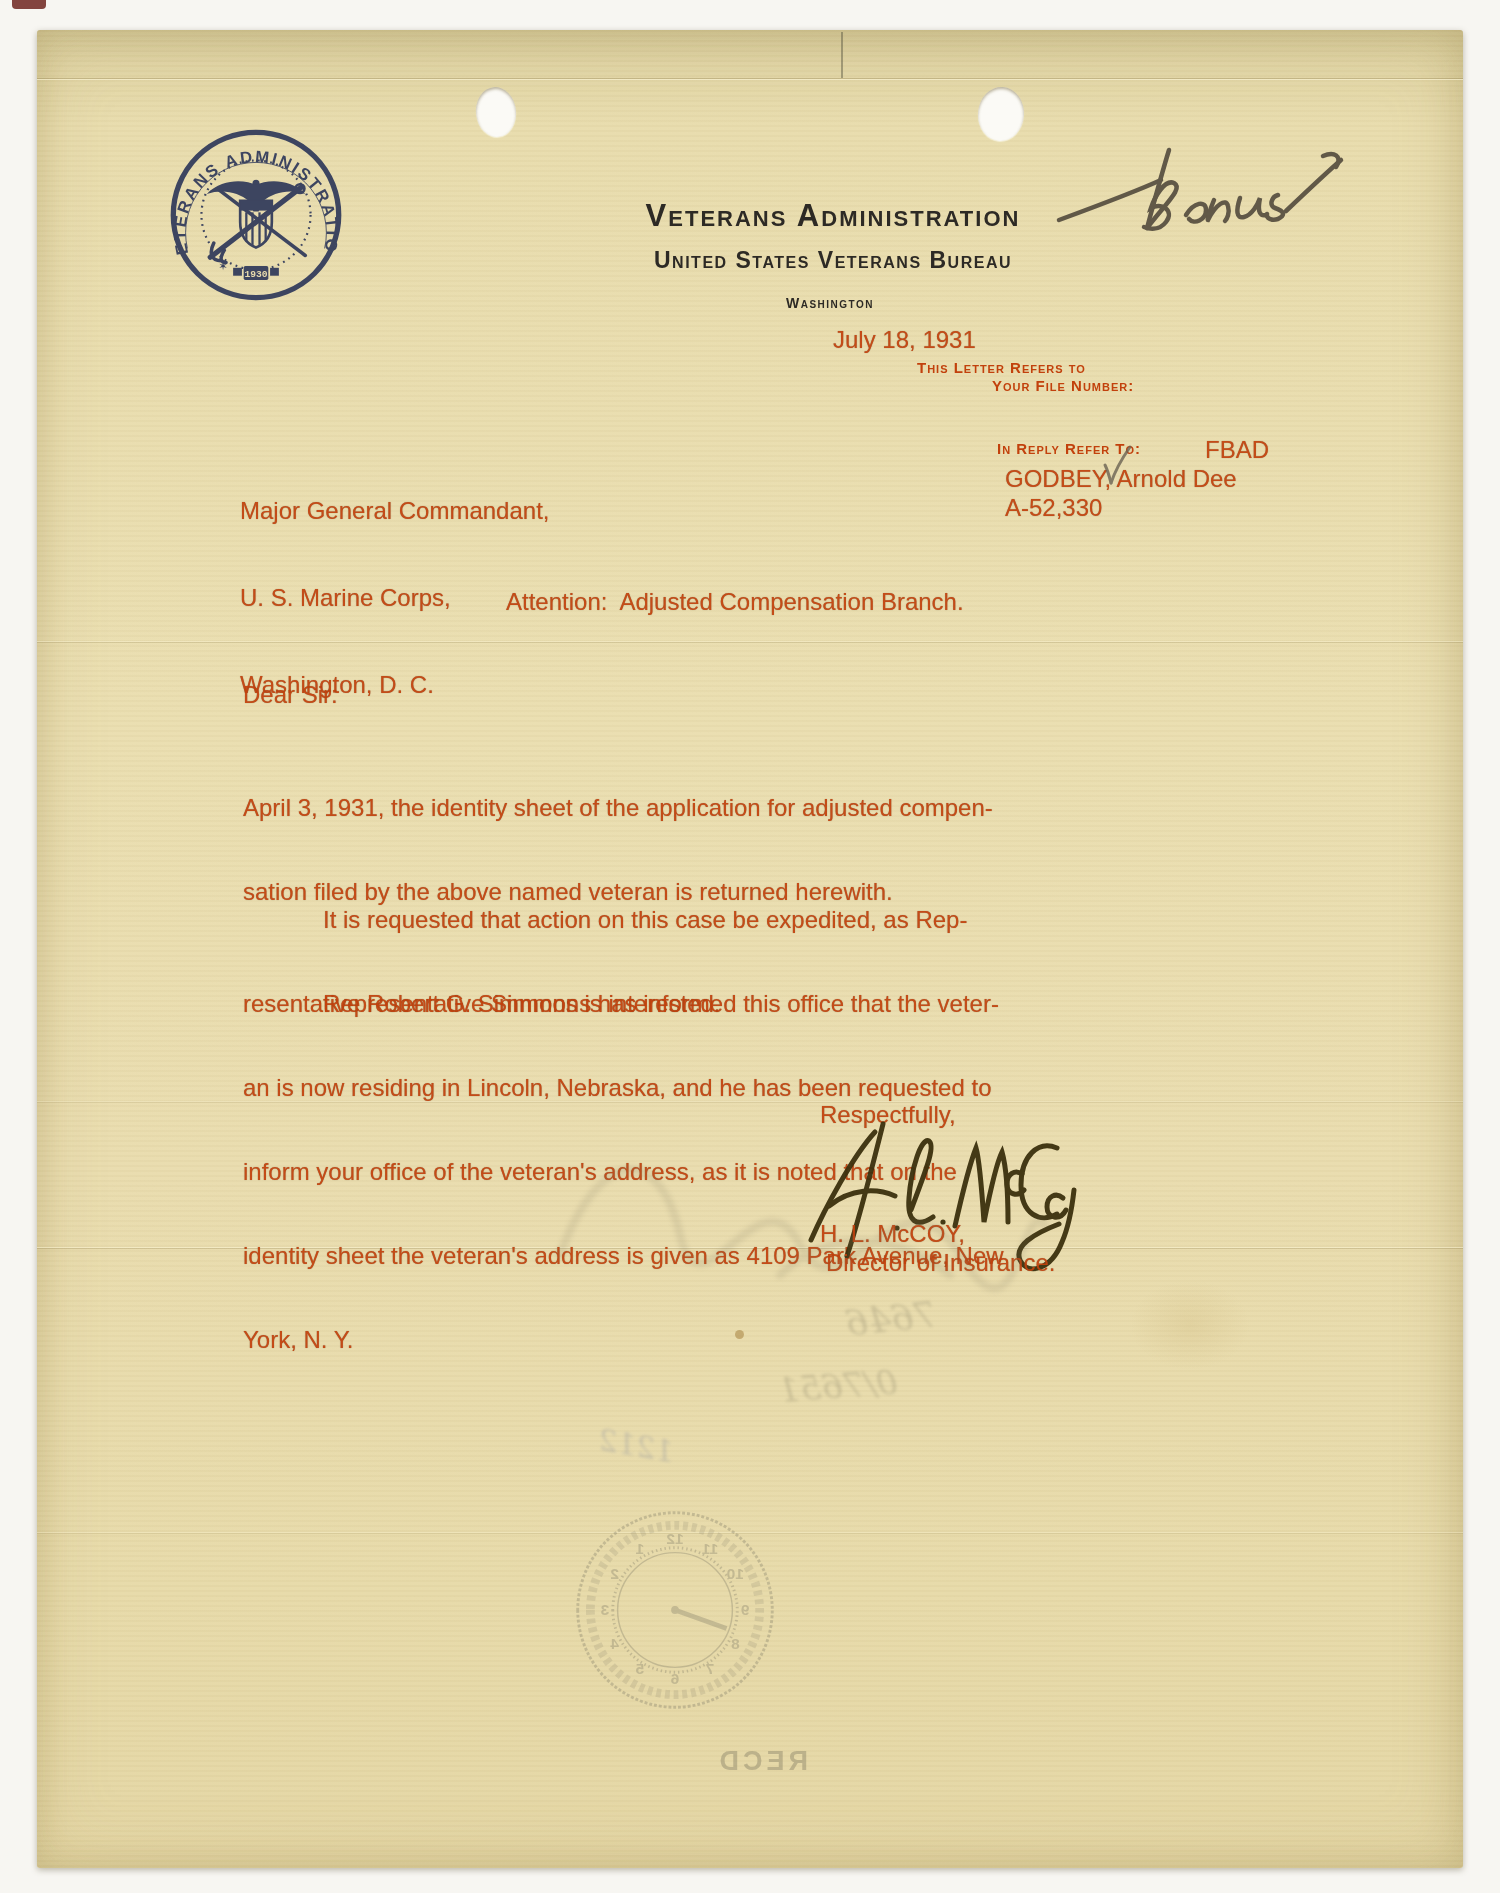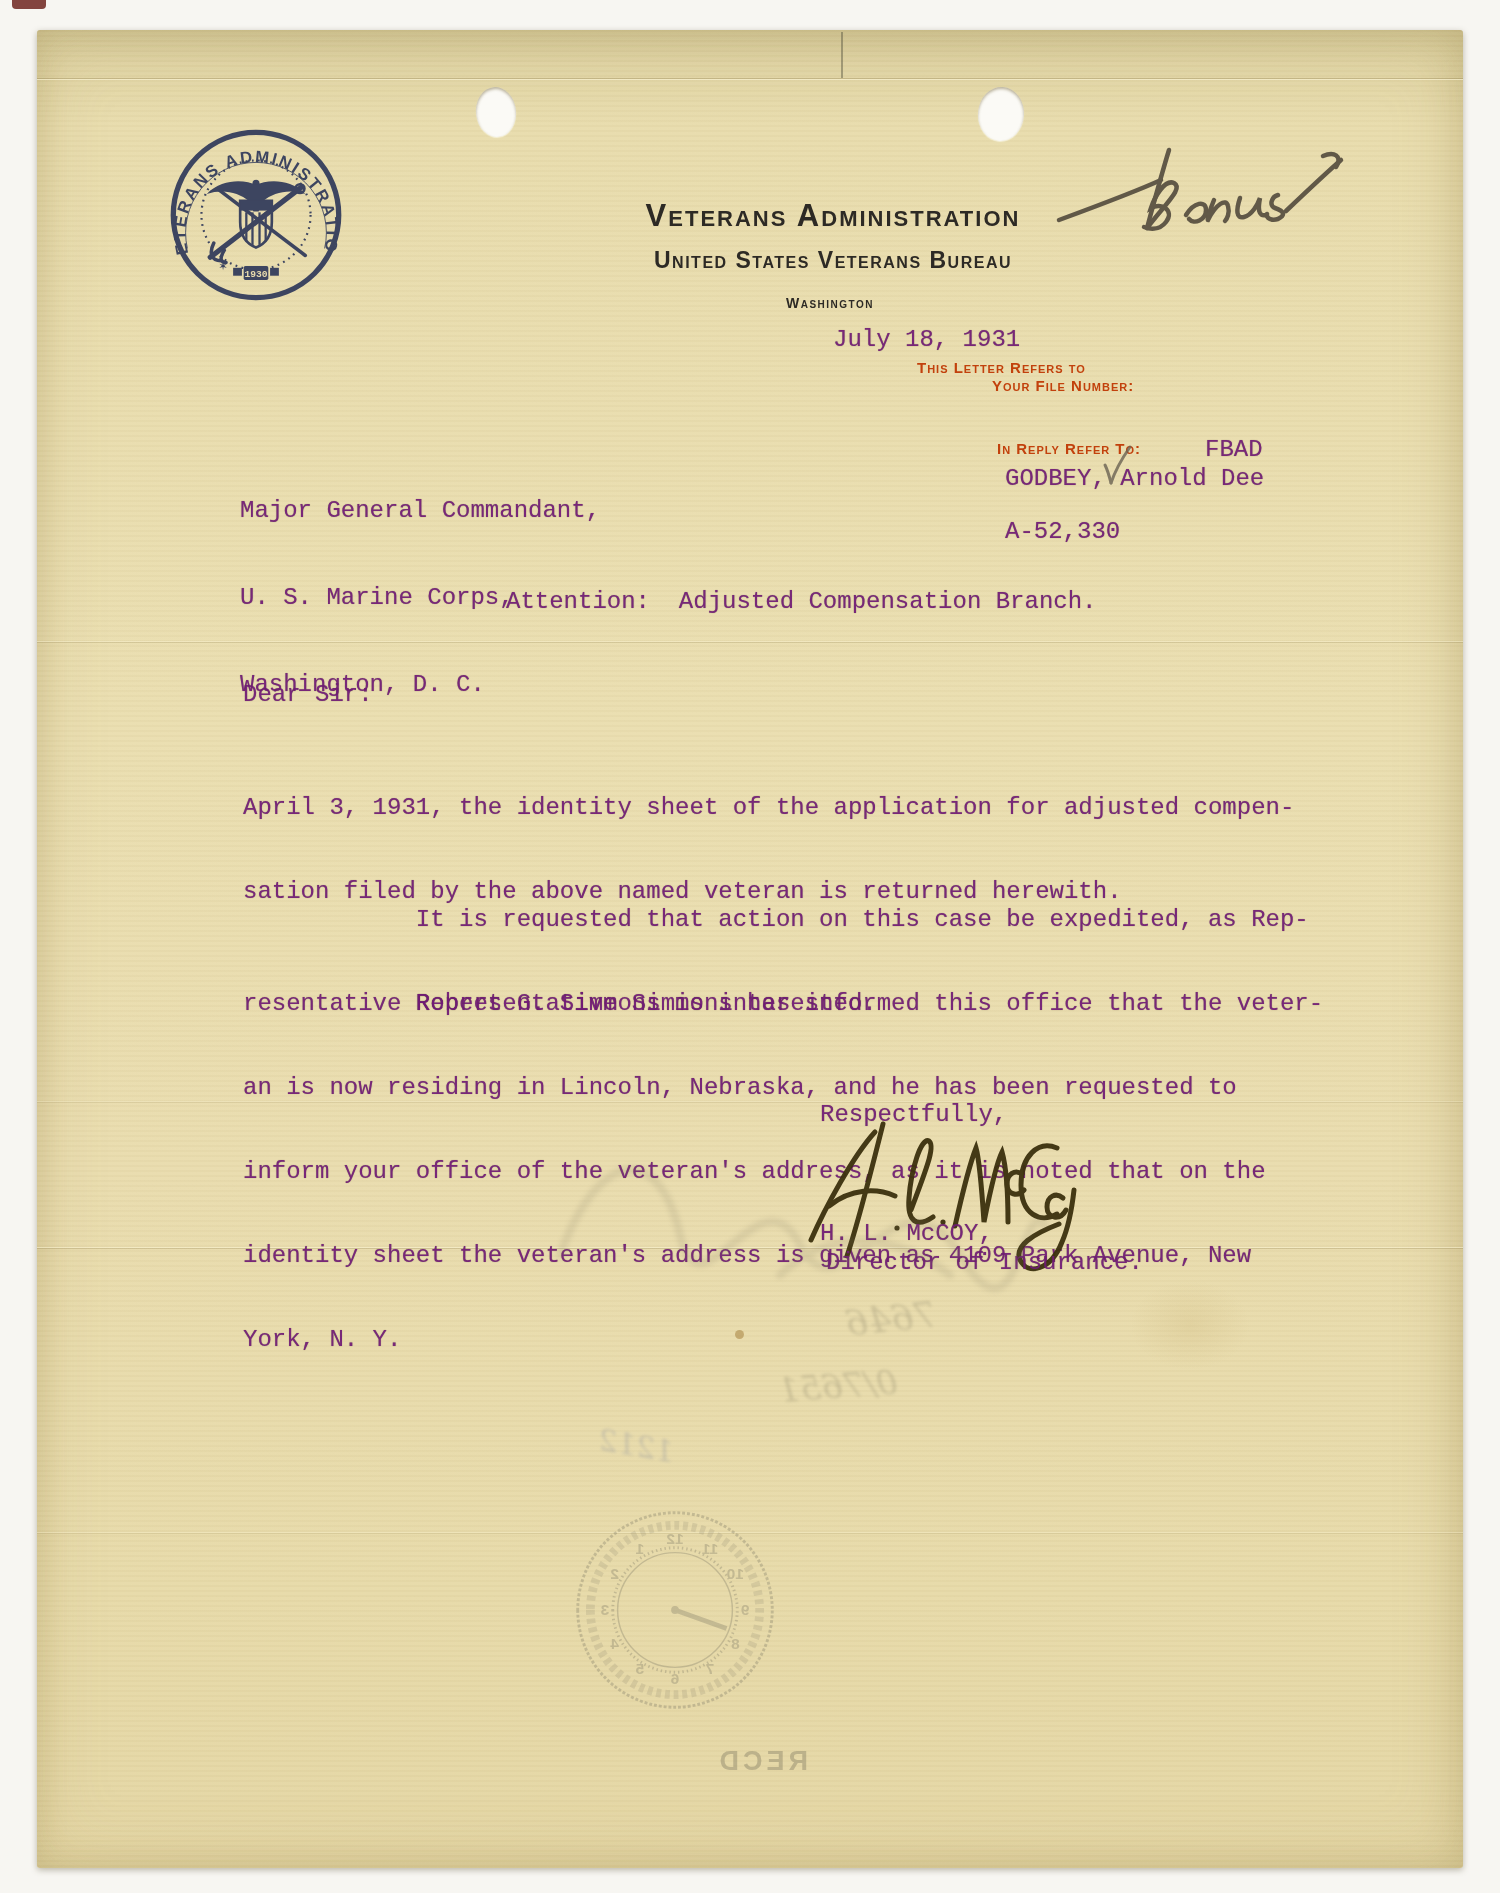--- a/index.html
+++ b/index.html
@@ -31,28 +31,28 @@
   .lh{position:absolute;color:#2d2a25;font-weight:bold;font-variant:small-caps;white-space:nowrap;}
   .lh-agency{left:833px;top:198px;transform:translateX(-50%);font-size:31px;letter-spacing:2px;}
   .lh-bureau{left:833px;top:247px;transform:translateX(-50%);font-size:23px;letter-spacing:1.5px;}
   .lh-city{left:830px;top:295px;transform:translateX(-50%);font-size:14px;letter-spacing:1.5px;}
   .refers{font-size:15px;letter-spacing:1px;color:#c2410c;}
   .refers1{left:917px;top:359px;}
   .refers2{left:992px;top:377px;}
   .reply-label{left:997px;top:440px;font-size:15px;letter-spacing:1px;}
 
   
-  .typed{position:absolute;font-family:Liberation Mono, monospace;
-    font-size:24px;line-height:28px;color:#701a75;white-space:pre;
+  .typed{position:absolute;font-family:Liberation Sans, sans-serif;
+    font-size:24px;line-height:28px;color:#c2410c;white-space:pre;
     text-shadow:0 0 1px rgba(72,63,50,.55);opacity:.93;}
   .date{left:833px;top:326px;}
   .recipient{left:240px;top:438px;line-height:29px;}
   .reply-code{left:1205px;top:436px;}
   .reply-name{left:1005px;top:465px;}
-  .reply-file{left:1005px;top:518px;text-align:right;}
+  .reply-file{left:1005px;top:494px;text-align:right;}
   .attention{left:466px;top:588px;margin-left:40px;}
   .salutation{left:243px;top:681px;}
   .para{left:243px;}
   .p1{top:738px;} .p2{top:850px;} .p3{top:934px;}
   .valediction{left:820px;top:1101px;}
   .signer-name{left:820px;top:1220px;}
   .signer-title{left:826px;top:1249px;}
 
   
   .seal{position:absolute;left:168px;top:127px;width:176px;height:176px;opacity:.94;}

